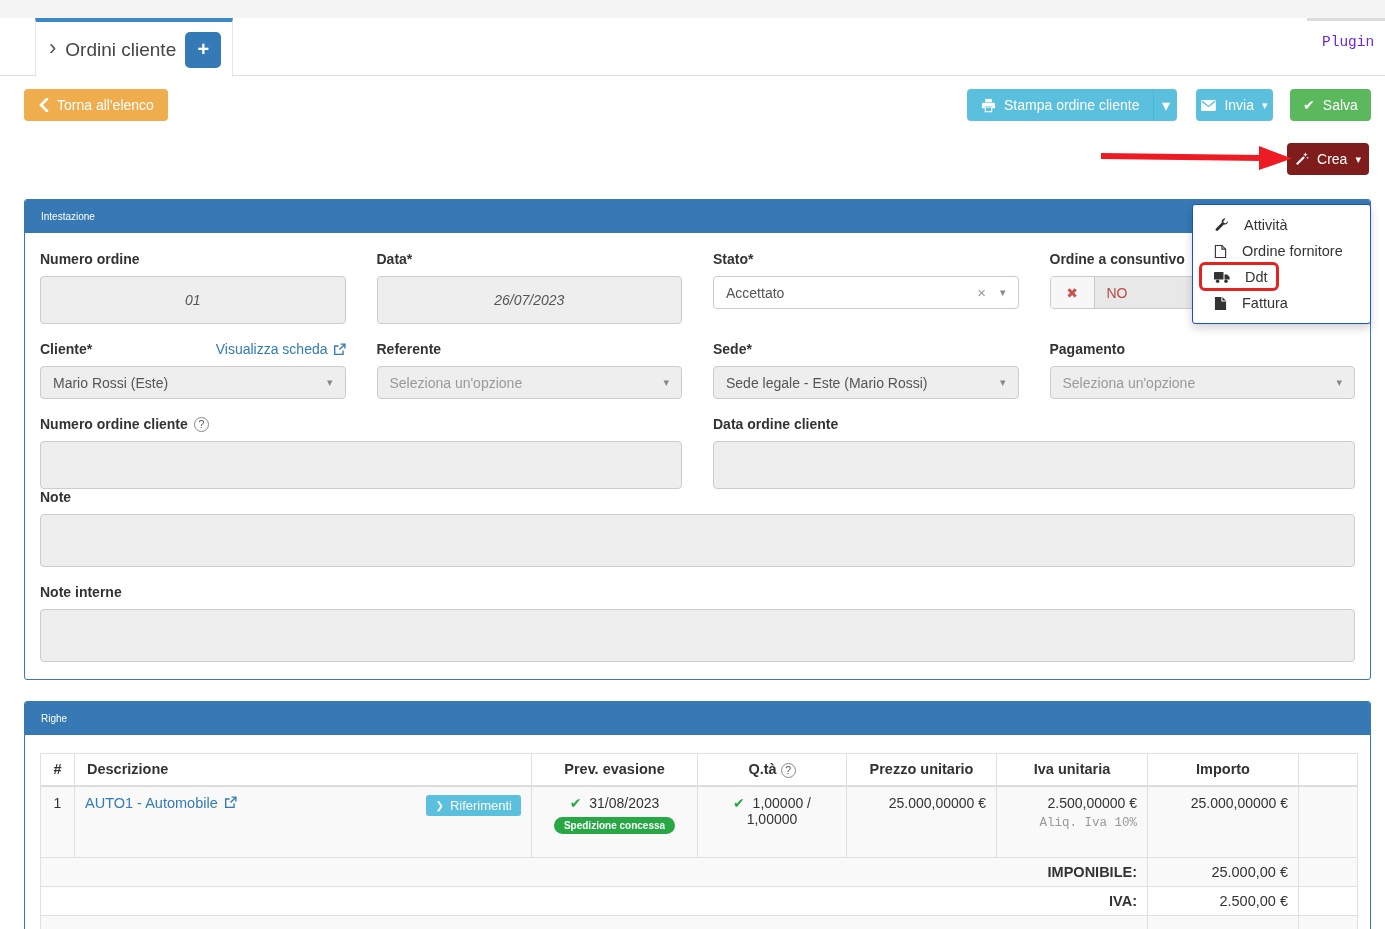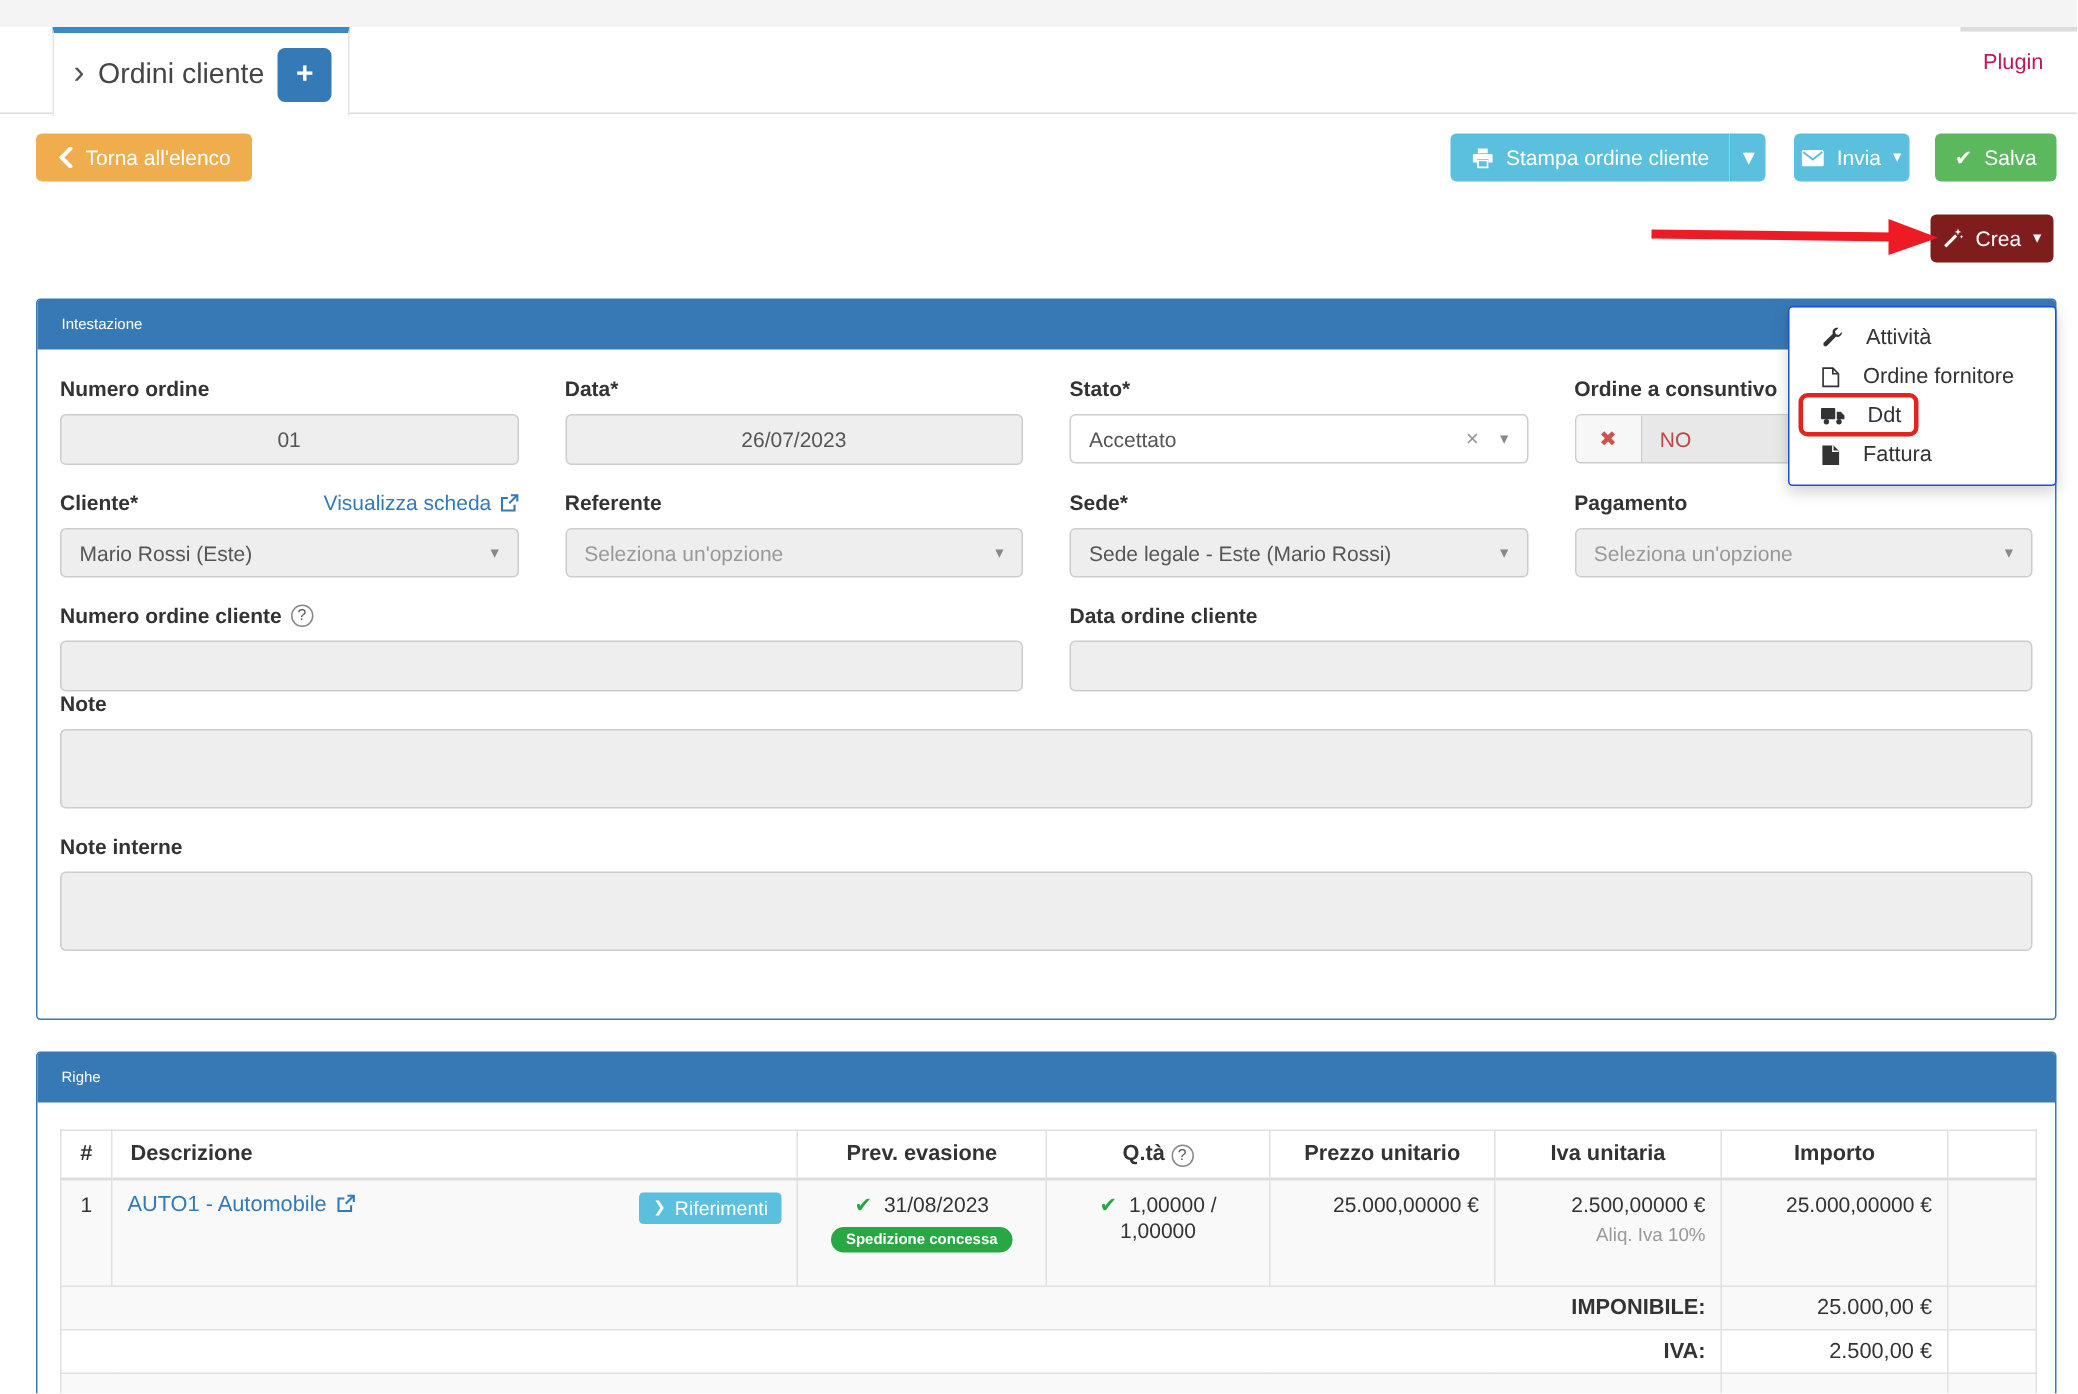--- a/index.html
+++ b/index.html
@@ -10,21 +10,21 @@
   .topbar { position:absolute; left:0; top:0; width:1385px; height:18px; background:#f4f4f4; }
   .topbar-accent { position:absolute; left:1307px; top:18px; width:78px; height:3px; background:#dcdcdc; }
   .tabbar-line { position:absolute; left:0; top:75px; width:1385px; height:1px; background:#ddd; }
   .tab-active { position:absolute; left:35px; top:18px; width:198px; height:59px; background:#fff;
     border-top:4px solid #3989c6; border-left:1px solid #e6e6e6; border-right:1px solid #e6e6e6;
     display:flex; align-items:center; padding-left:13px; gap:9px; z-index:2; }
   .tab-chev { font-size:22px; color:#555; line-height:1; margin-top:-3px; }
   .tab-title { font-size:19px; color:#454545; }
   .tab-add-btn { width:36px; height:36px; background:#337ab7; border-radius:5px; color:#fff;
     display:flex; align-items:center; justify-content:center; font-size:20px; font-weight:bold; cursor:pointer; }
-  .plugin-link { position:absolute; left:1322px; top:34px; color:#be185d; font-size:14.5px; cursor:pointer; }
+  .plugin-link { position:absolute; left:1322px; top:34px; color:#6d28d9; font-size:14.5px; cursor:pointer;font-family:Liberation Mono, monospace; }
 
   
   .btn { display:inline-flex; align-items:center; justify-content:center; gap:8px; height:32px;
     border-radius:4px; color:#fff; font-size:14px; cursor:pointer; border:none; }
   .btn .caret { font-size:11px; line-height:1; }
   .btn-back { position:absolute; left:24px; top:89px; padding:4px 14px; background:#f0ad4e; }
   .btn-print-group { position:absolute; left:967px; top:89px; display:flex; height:32px; }
   .btn-print-main { background:#5bc0de; border-radius:4px 0 0 4px; padding:0 14px; display:flex; align-items:center; gap:8px; color:#fff; font-size:14px; cursor:pointer;justify-content:space-between; }
   .btn-print-caret { background:#5bc0de; border-left:1px solid #46b8da; border-radius:0 4px 4px 0;
     width:24px; display:flex; align-items:center; justify-content:center; color:#fff; cursor:pointer; }
@@ -52,22 +52,22 @@
   .panel-righe { top:701px; height:420px; }
   .panel-body { padding:18px 15px 15px 15px; }
 
   
   .form-grid4 { display:grid; grid-template-columns:repeat(4,1fr); column-gap:31px; margin-bottom:17px; }
   .form-grid2 { display:grid; grid-template-columns:1fr 1fr; column-gap:31px; margin-bottom:0; }
   .form-label { font-weight:bold; font-size:14px; color:#333; margin-bottom:9px; display:flex; align-items:center; gap:6px; }
   .label-row { display:flex; justify-content:space-between; align-items:center; margin-bottom:9px; }
   .label-row .form-label { margin-bottom:0; }
   .field-link { color:#337ab7; font-size:14px; cursor:pointer; display:inline-flex; align-items:center; gap:5px; }
-  .input-dis { height:34px; width:100%; background:#eee; border:1px solid #ccc; border-radius:4px;
-    font-size:14px; color:#555; display:flex; align-items:center; justify-content:center; }
+  .input-dis { height:48px; width:100%; background:#eee; border:1px solid #ccc; border-radius:4px;
+    font-size:14px; color:#555; display:flex; align-items:center; justify-content:center;font-style:italic; }
   .select { height:33px; width:100%; border:1px solid #ccc; border-radius:4px; font-size:14px;
     display:flex; align-items:center; padding:0 12px; position:relative; cursor:pointer; }
   .select .sel-caret { margin-left:auto; color:#888; font-size:11px; }
   .select-white { background:#fff; color:#555; }
   .select-dis { background:#eee; color:#555; cursor:default; }
   .select-dis.placeholder { color:#999; }
   .sel-clear { color:#999; font-size:15px; margin-right:14px; margin-left:auto; }
   .sel-clear + .sel-caret { margin-left:0; }
   .toggle-group { display:flex; height:33px; border:1px solid #ccc; border-radius:4px; overflow:hidden; }
   .toggle-x { width:44px; background:#f7f7f7; border-right:1px solid #ccc; display:flex;
@@ -88,21 +88,21 @@
   tr.data-row { background:#f9f9f9; height:72px; }
   td.c { text-align:center; } td.r { text-align:right; }
   .desc-cell { display:flex; justify-content:space-between; align-items:flex-start; }
   .row-link { color:#337ab7; font-size:14.5px; cursor:pointer; display:inline-flex; align-items:center; gap:6px; }
   .badge-rif { background:#5bc0de; color:#fff; font-size:13px; border-radius:3px; padding:3px 9px;
     display:inline-flex; align-items:center; gap:6px; cursor:pointer; }
   .badge-rif .chev { font-size:10px; }
   .check { color:#28a745; font-weight:bold; margin-right:4px; }
   .pill-green { background:#28a745; color:#fff; font-weight:bold; font-size:10px; border-radius:11px;
     padding:3px 10px; display:inline-block; margin-top:6px; }
-  .aliq { color:#999; font-size:12.5px; margin-top:5px; }
+  .aliq { color:#999; font-size:12.5px; margin-top:5px;font-family:Liberation Mono, monospace; }
   tr.total-row td { font-size:14.5px; padding:6px 10px; }
   tr.total-row .tlabel { text-align:right; font-weight:bold; }
   tr.t-grey { background:#f9f9f9; } tr.t-white { background:#fff; }
   tr.partial { background:#f9f9f9; height:16px; }
 </style>
 </head>
 <body>
 
 <div class="screen">
 

